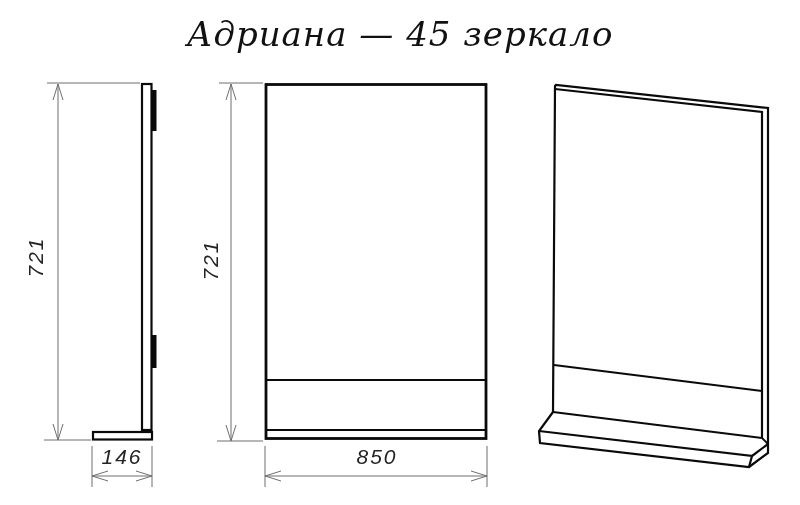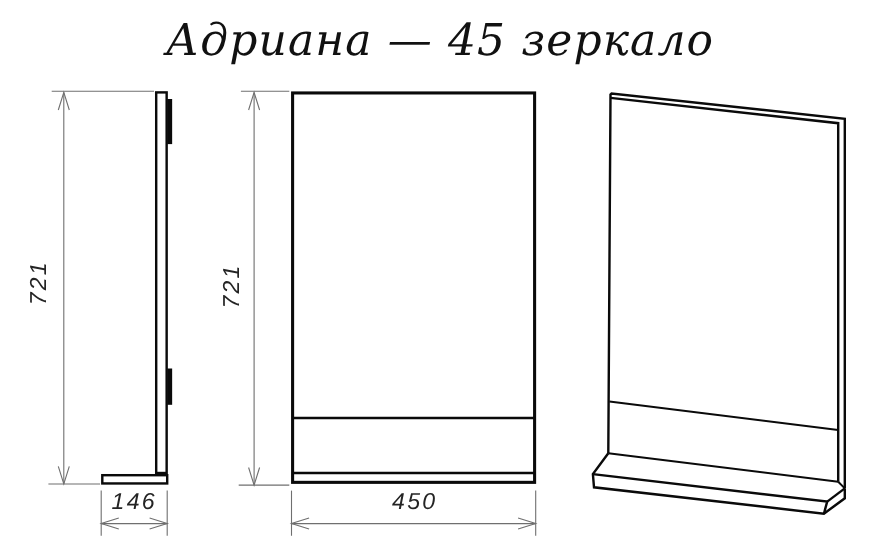--- a/index.html
+++ b/index.html
@@ -14,21 +14,21 @@
     width:800px;height:505px;
     background:var(--bg);
     overflow:hidden;
     font-family:"DejaVu Serif","Liberation Serif",serif;
   }
   .title{
     position:absolute;
     left:0;top:14px;width:800px;
     text-align:center;
     font-style:italic;
-    font-size:40px;
+    font-size:34px;
     letter-spacing:1px;
     color:#111;
     white-space:nowrap;
   }
   svg{position:absolute;left:0;top:0;}
   .edge{stroke:var(--line);stroke-width:2.8;fill:none;stroke-linejoin:miter;}
   .edge2{stroke:var(--line);stroke-width:2.2;fill:none;stroke-linejoin:miter;}
   .edge3{stroke:var(--line);stroke-width:1.8;fill:none;stroke-linejoin:miter;}
   .solid{fill:var(--line);stroke:none;}
   .dim{stroke:var(--dim);stroke-width:1;fill:none;}
@@ -109,15 +109,15 @@
       <line class="edge2" x1="752" y1="456" x2="768" y2="444"></line>
     </g>
   </svg>
 
   <div class="dim-label rot" style="left:36px;top:257px">721</div>
 
   <div class="dim-label" style="left:122px;top:457px">146</div>
 
   <div class="dim-label rot" style="left:211px;top:260px">721</div>
 
-  <div class="dim-label" style="left:377px;top:457px">450</div>
+  <div class="dim-label" style="left:377px;top:457px">850</div>
 
 </div>
 
 </body></html>

